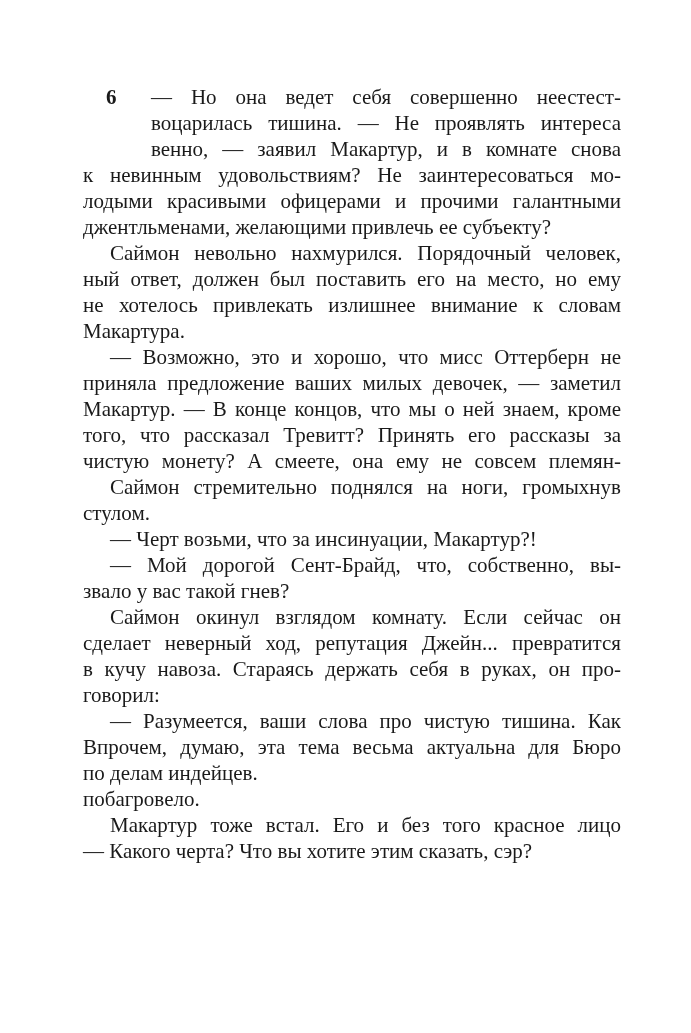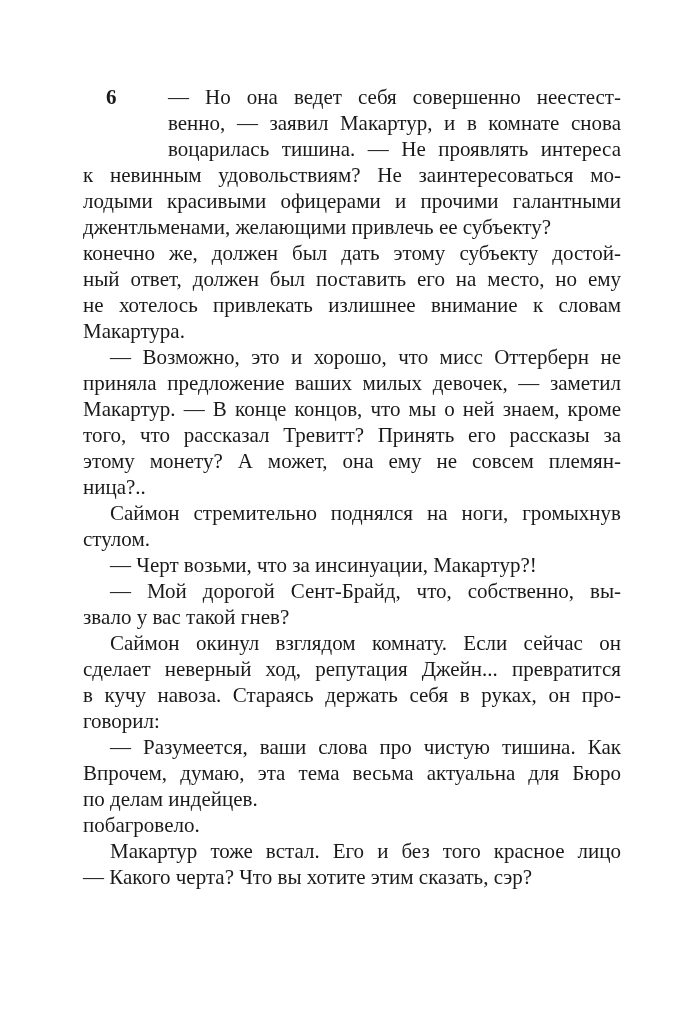--- a/index.html
+++ b/index.html
@@ -39,46 +39,45 @@
     overflow: visible;
   }
   .line.j {
     text-align: justify;
     text-align-last: justify;
   }
   .line.indent {
     text-indent: 27px;
   }
   .line.wrap {
-    margin-left: 85px;
+    margin-left: 68px;
   }
 </style>
 </head>
 <body>
 
 <div class="page">
   <div class="text-block">
     <div class="page-number">6</div>
 
   <div class="line j wrap">— Но она ведет себя совершенно неестест-</div>
+      <div class="line j wrap">воцарилась тишина. — Не проявлять интереса</div>
       <div class="line j wrap">венно, — заявил Макартур, и в комнате снова</div>
-      <div class="line j wrap">воцарилась тишина. — Не проявлять интереса</div>
       <div class="line j">к невинным удовольствиям? Не заинтересоваться мо-</div>
       <div class="line j">лодыми красивыми офицерами и прочими галантными</div>
       <div class="line">джентльменами, желающими привлечь ее субъекту?</div>
-      <div class="line j">конечно же, должен был дать этому субъекту достой-</div>
+      <div class="line j indent">Саймон невольно нахмурился. Порядочный человек,</div>
       <div class="line j">ный ответ, должен был поставить его на место, но ему</div>
       <div class="line j">не хотелось привлекать излишнее внимание к словам</div>
       <div class="line">Макартура.</div>
       <div class="line j indent">— Возможно, это и хорошо, что мисс Оттерберн не</div>
       <div class="line j">приняла предложение ваших милых девочек, — заметил</div>
       <div class="line j">Макартур. — В конце концов, что мы о ней знаем, кроме</div>
       <div class="line j">того, что рассказал Тревитт? Принять его рассказы за</div>
-      <div class="line j">этому монету? А может, она ему не совсем племян-</div>
-      <div class="line">ница?..</div>
+      <div class="line j">чистую монету? А смеете, она ему не совсем племян-</div>
       <div class="line j indent">Саймон стремительно поднялся на ноги, громыхнув</div>
       <div class="line">стулом.</div>
       <div class="line indent">— Черт возьми, что за инсинуации, Макартур?!</div>
       <div class="line j indent">— Мой дорогой Сент-Брайд, что, собственно, вы-</div>
       <div class="line">звало у вас такой гнев?</div>
       <div class="line j indent">Саймон окинул взглядом комнату. Если сейчас он</div>
       <div class="line j">сделает неверный ход, репутация Джейн... превратится</div>
       <div class="line j">в кучу навоза. Стараясь держать себя в руках, он про-</div>
       <div class="line">говорил:</div>
       <div class="line j indent">— Разумеется, ваши слова про чистую тишина. Как</div>

